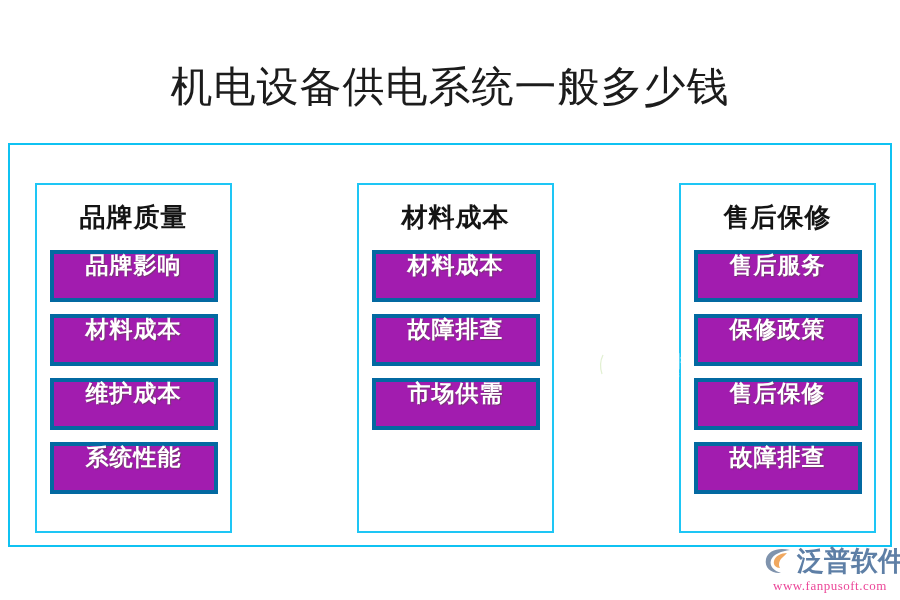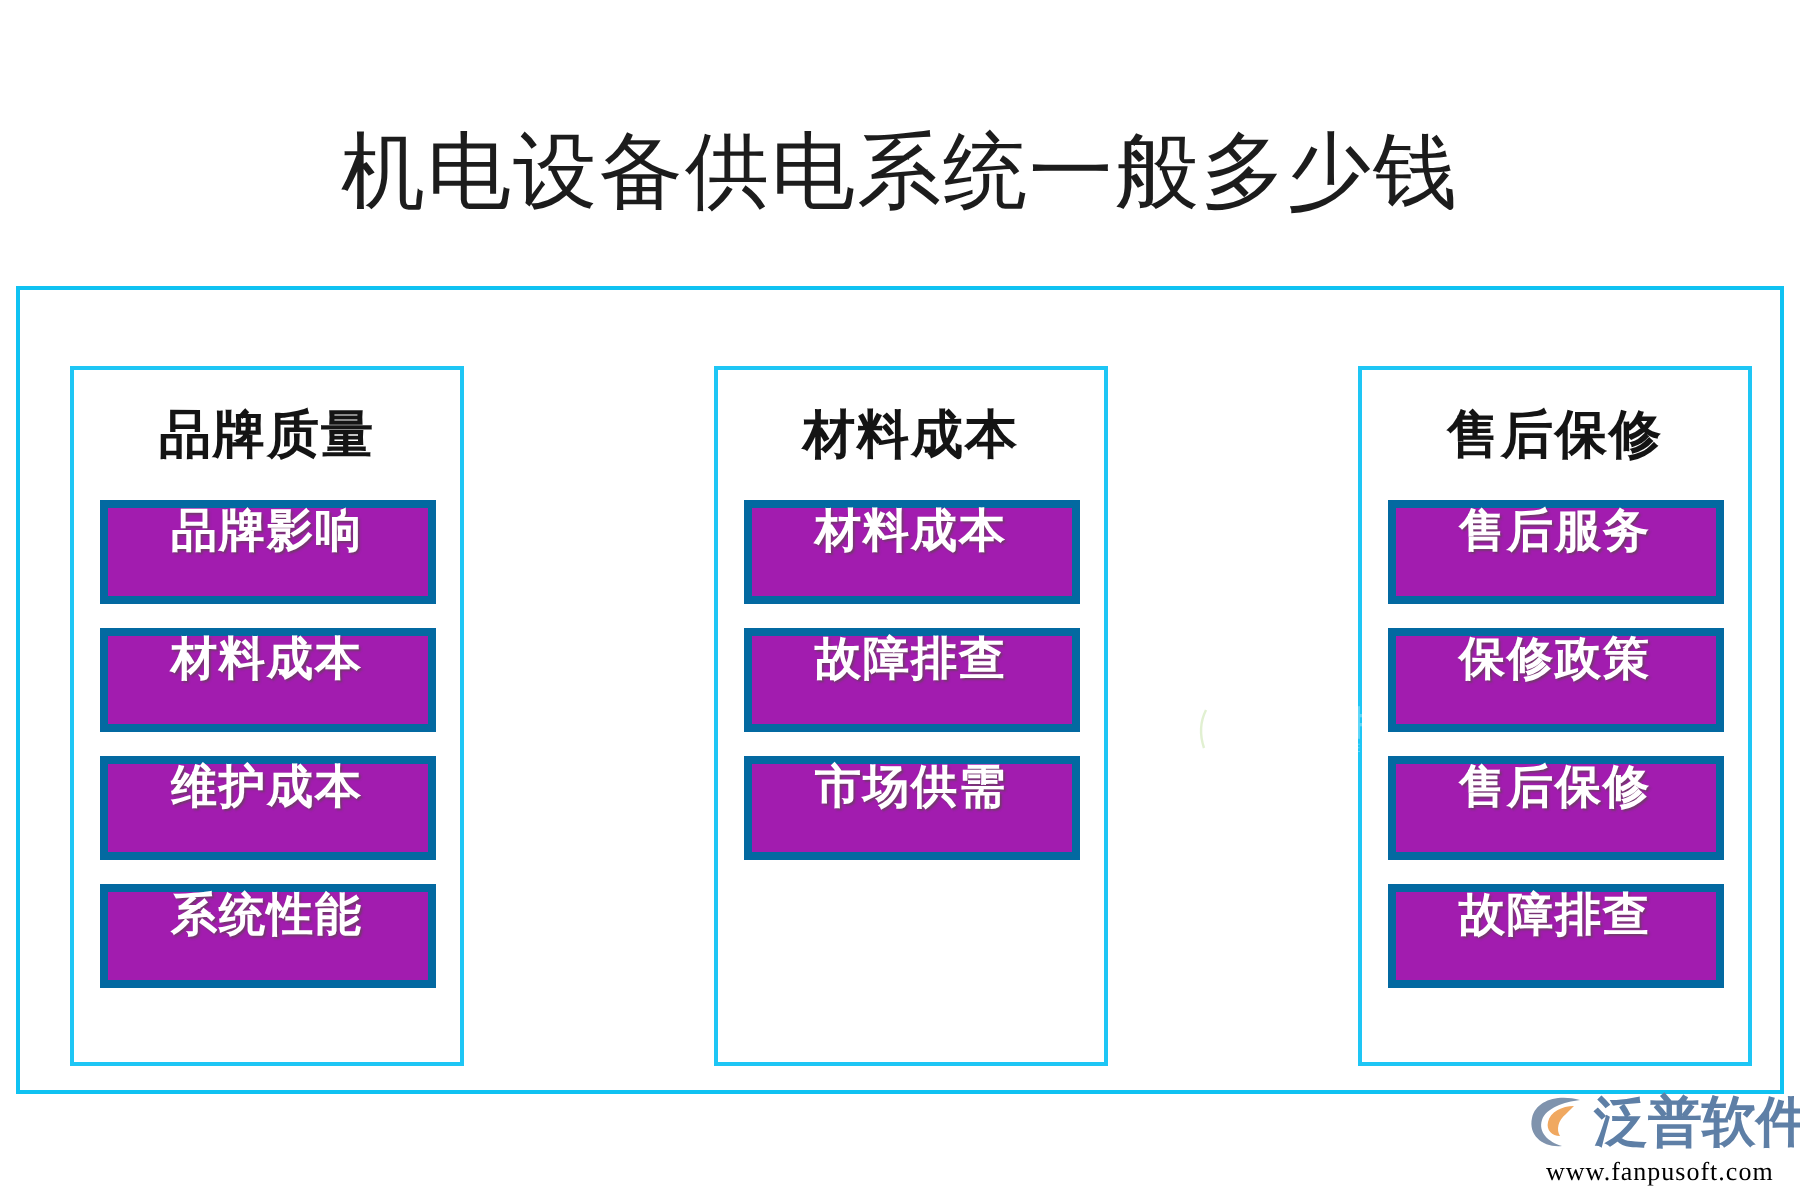--- a/index.html
+++ b/index.html
@@ -183,21 +183,21 @@
     font-size: 27px;
     font-weight: 700;
     color: #5e7fa6;
     letter-spacing: 0px;
     line-height: 1;
     white-space: nowrap;
   }
   .brand-url {
     font-family: "Liberation Serif", "DejaVu Serif", serif;
     font-size: 13px;
-    color: #000000;
+    color: #ec4899;
     letter-spacing: 0.5px;
     line-height: 1;
     margin-left: 10px;
     margin-top: 3px;
     white-space: nowrap;
   }
 </style>
 </head>
 <body>
 

